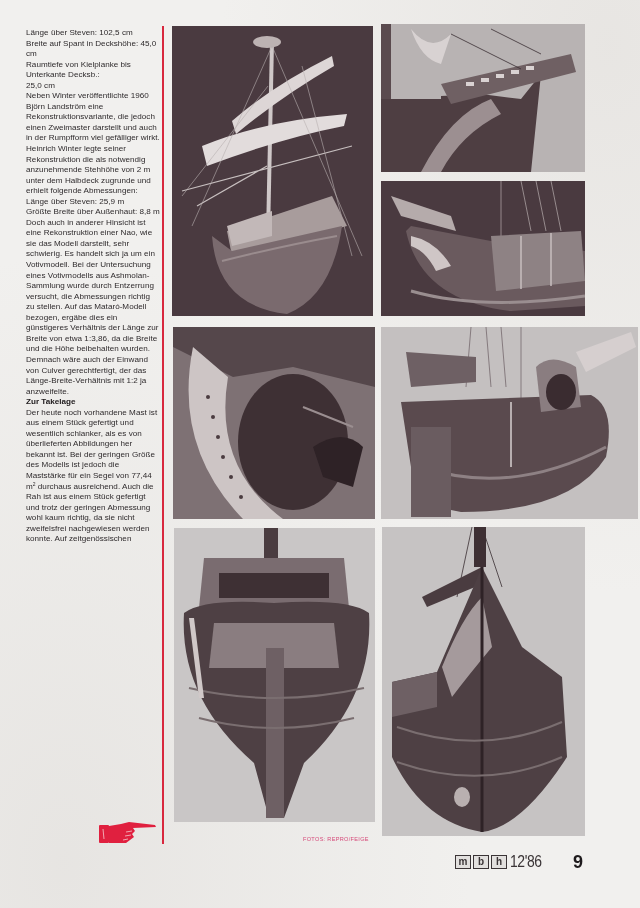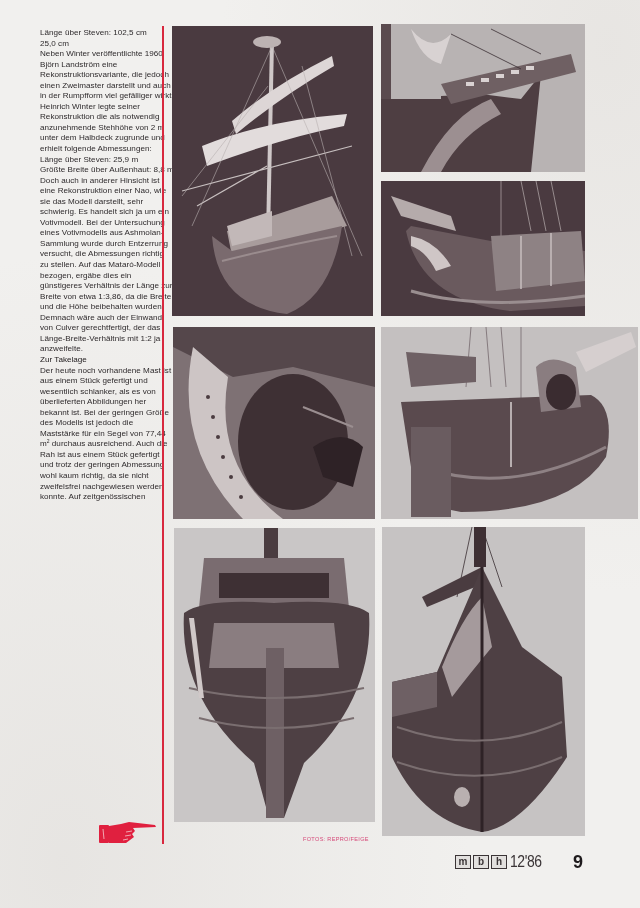--- a/index.html
+++ b/index.html
@@ -12,29 +12,29 @@
     }
     .page-shade {
       position: absolute; inset: 0;
       background:
         radial-gradient(ellipse at 10% 95%, rgba(200,195,190,0.25), transparent 50%),
         radial-gradient(ellipse at 95% 5%, rgba(210,205,200,0.3), transparent 45%);
       pointer-events: none;
     }
     .text-column {
       position: absolute;
-      left: 40px; top: 28px;
+      left: 26px; top: 28px;
       width: 134px;
       font-size: 8.1px;
       line-height: 10.55px;
       color: #2e2a2c;
       letter-spacing: 0.02px;
     }
     .text-column p { margin: 0; }
-    .text-column .subhead { font-weight: normal; color: #1e1a1c; }
+    .text-column .subhead { font-weight: bold; color: #1e1a1c; }
     .text-column sup { font-size: 5px; vertical-align: 3px; line-height: 0; }
     .red-rule {
       position: absolute;
       left: 162px; top: 26px;
       width: 1.5px; height: 818px;
       background: #d8283e;
     }
     .hand-icon {
       position: absolute;
       left: 99px; top: 821px;
@@ -85,20 +85,22 @@
       color: #1e1a1c;
     }
   </style>
 </head>
 <body>
 
 <div class="page-shade"></div>
 
 <div class="text-column">
   <p>Länge über Steven: 102,5 cm</p>
+  <p>Breite auf Spant in Deckshöhe: 45,0 cm</p>
+  <p>Raumtiefe von Kielplanke bis Unterkante Decksb.:</p>
   <p>25,0 cm</p>
   <p>Neben Winter veröffentlichte 1960 Björn Landström eine Rekonstruktionsvariante, die jedoch einen Zweimaster darstellt und auch in der Rumpfform viel gefälliger wirkt. Heinrich Winter legte seiner Rekonstruktion die als notwendig anzunehmende Stehhöhe von 2 m unter dem Halbdeck zugrunde und erhielt folgende Abmessungen:</p>
   <p>Länge über Steven: 25,9 m</p>
   <p>Größte Breite über Außenhaut: 8,8 m</p>
   <p>Doch auch in anderer Hinsicht ist eine Rekonstruktion einer Nao, wie sie das Modell darstellt, sehr schwierig. Es handelt sich ja um ein Votivmodell. Bei der Untersuchung eines Votivmodells aus Ashmolan-Sammlung wurde durch Entzerrung versucht, die Abmessungen richtig zu stellen. Auf das Mataró-Modell bezogen, ergäbe dies ein günstigeres Verhältnis der Länge zur Breite von etwa 1:3,86, da die Breite und die Höhe beibehalten wurden. Demnach wäre auch der Einwand von Culver gerechtfertigt, der das Länge-Breite-Verhältnis mit 1:2 ja anzweifelte.</p>
   <p class="subhead">Zur Takelage</p>
   <p><span>Der heute noch vorhandene Mast ist aus einem Stück gefertigt und wesentlich schlanker, als es von überlieferten Abbildungen her bekannt ist. Bei der geringen Größe des Modells ist jedoch die Maststärke für ein Segel von 77,44 m</span><sup>2</sup><span> durchaus ausreichend. Auch die Rah ist aus einem Stück gefertigt und trotz der geringen Abmessung wohl kaum richtig, da sie nicht zweifelsfrei nachgewiesen werden konnte. Auf zeitgenössischen</span></p>
 </div>
 
 <div class="red-rule"></div>

